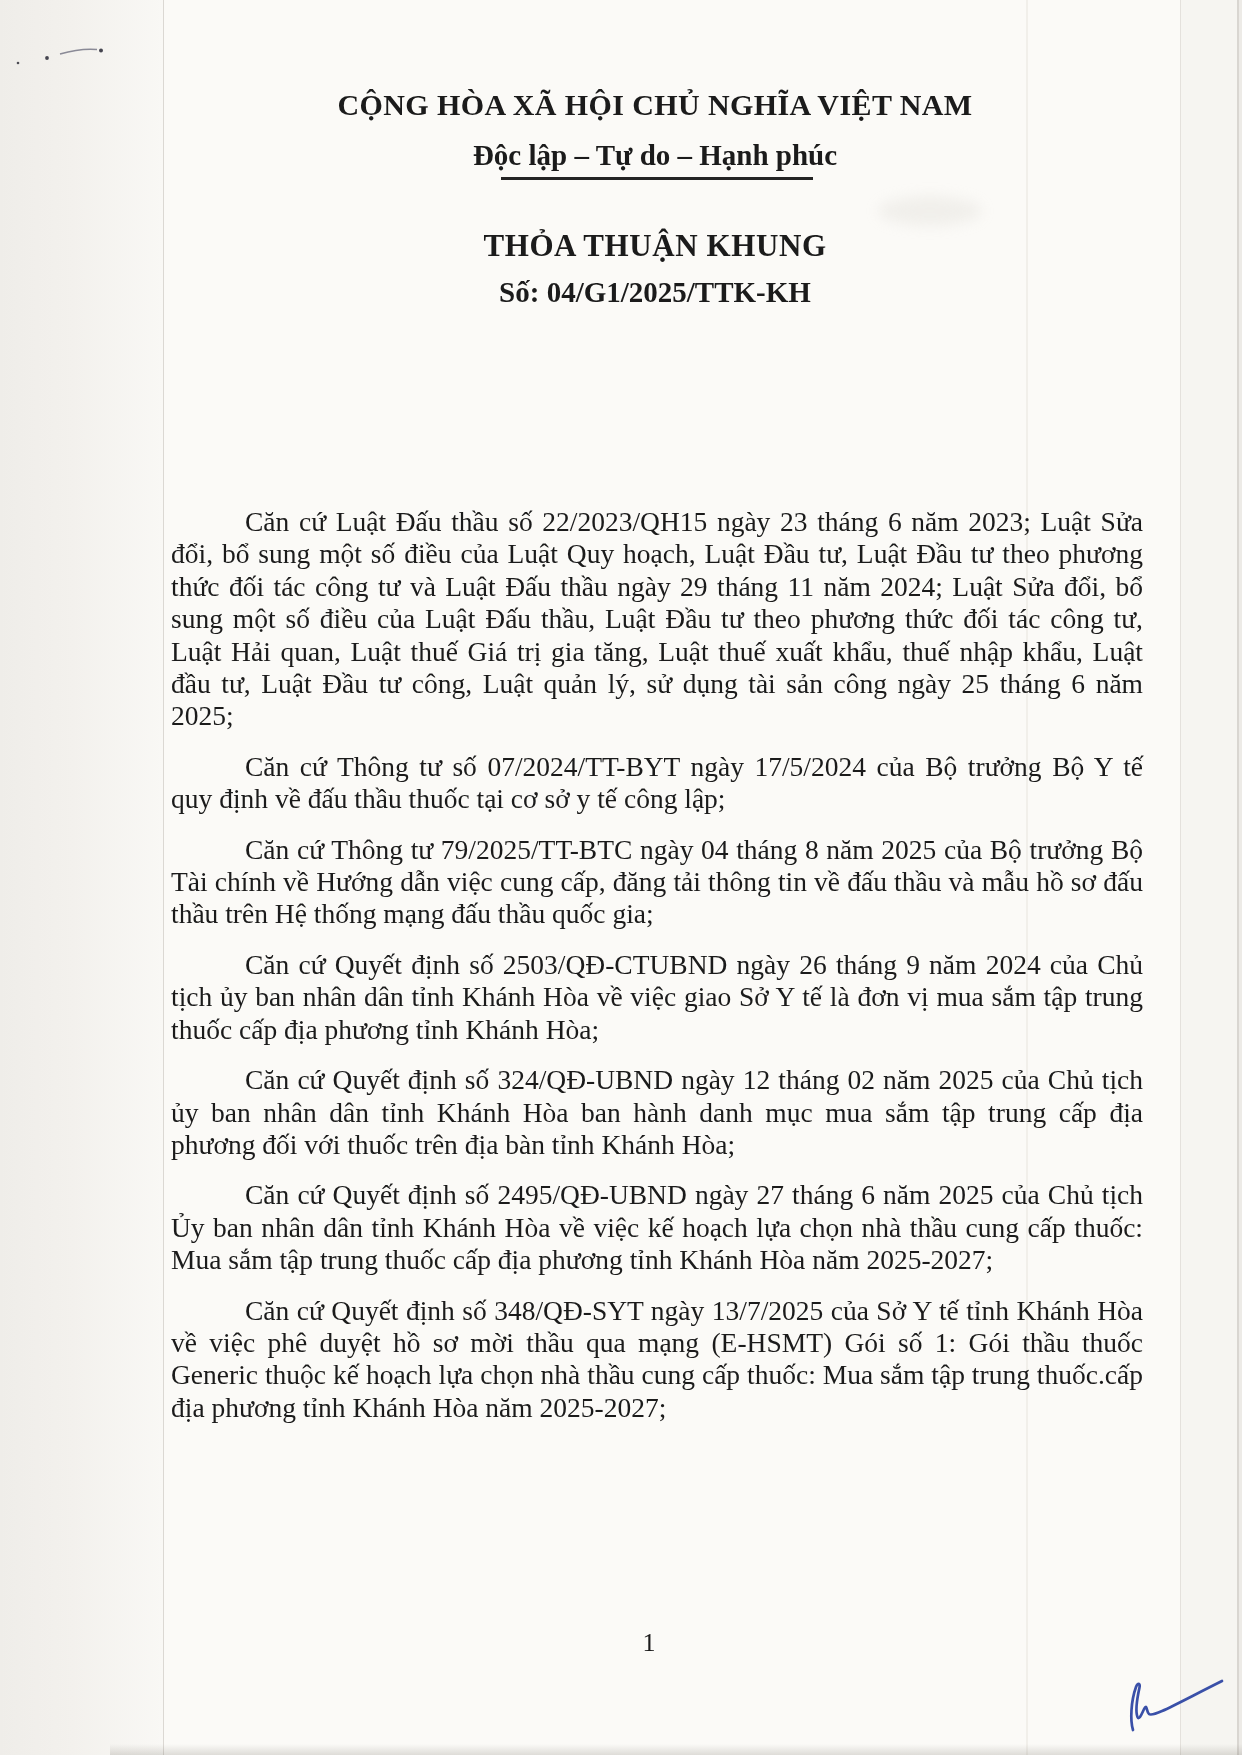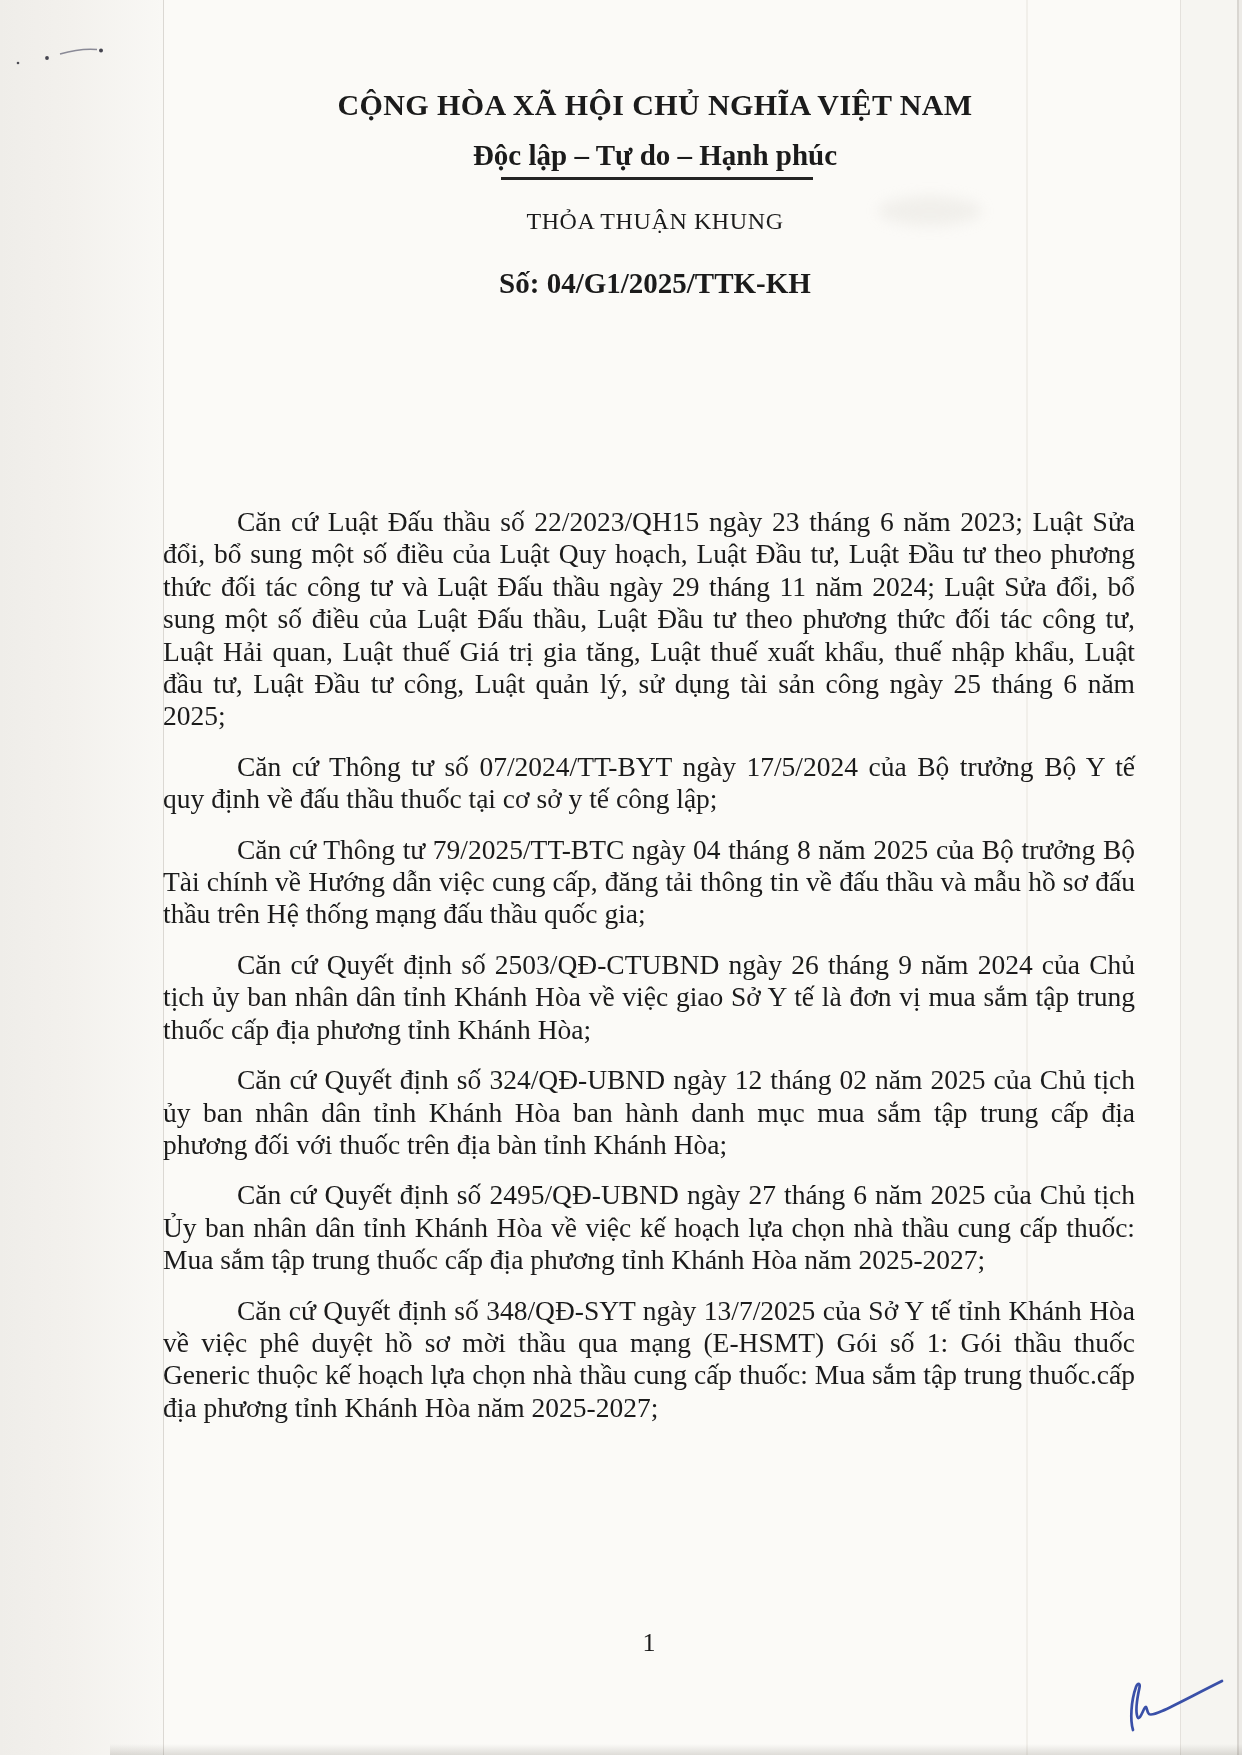--- a/index.html
+++ b/index.html
@@ -24,27 +24,27 @@
   .bottom-shadow{position:absolute;left:110px;right:0;bottom:0;height:11px;
     background:linear-gradient(180deg,rgba(0,0,0,0) 0%,rgba(90,85,75,.18) 100%);}
   .smudge{position:absolute;left:878px;top:196px;width:104px;height:30px;
     background:#d6d3cc;opacity:.28;filter:blur(7px);border-radius:50%;}
   .specks{position:absolute;left:12px;top:44px;}
   
   .hdr{position:absolute;left:160px;width:990px;text-align:center;}
   .motto1{top:88px;font-size:30px;font-weight:bold;letter-spacing:.4px;}
   .motto2{top:139px;font-size:29px;font-weight:bold;}
   .motto-underline{position:absolute;left:501px;top:177px;width:312px;height:3px;background:#242424;}
-  .doc-title{top:208px;font-size:24px;font-weight:normal;letter-spacing:.6px;}
-  .doc-number{top:267px;font-size:29px;font-weight:bold;}
+  .doc-title{top:228px;font-size:31px;font-weight:bold;letter-spacing:.6px;}
+  .doc-number{top:276px;font-size:29px;font-weight:bold;}
   .subject{position:absolute;left:215px;top:349px;width:880px;text-align:center;
     font-style:italic;font-size:28px;line-height:39px;}
   
   .body-text{position:absolute;left:163px;top:506px;width:972px;
-    font-size:27.5px;line-height:32.4px;}
+    font-size:27.5px;line-height:32.4px;padding-left:8px;}
   .body-text p{margin:0 0 18px 0;text-align:justify;text-indent:74px;}
   .page-number{position:absolute;left:163px;top:1628px;width:972px;
     text-align:center;font-size:26px;}
   .initial-mark{position:absolute;left:1124px;top:1674px;width:104px;height:62px;}
 </style>
 </head>
 <body>
 
 <div class="page">
 

